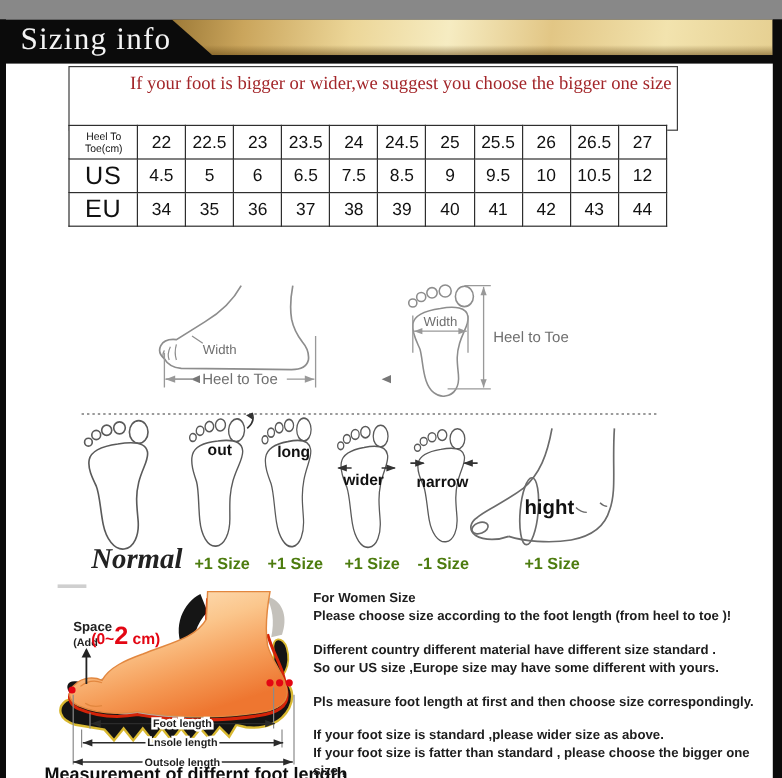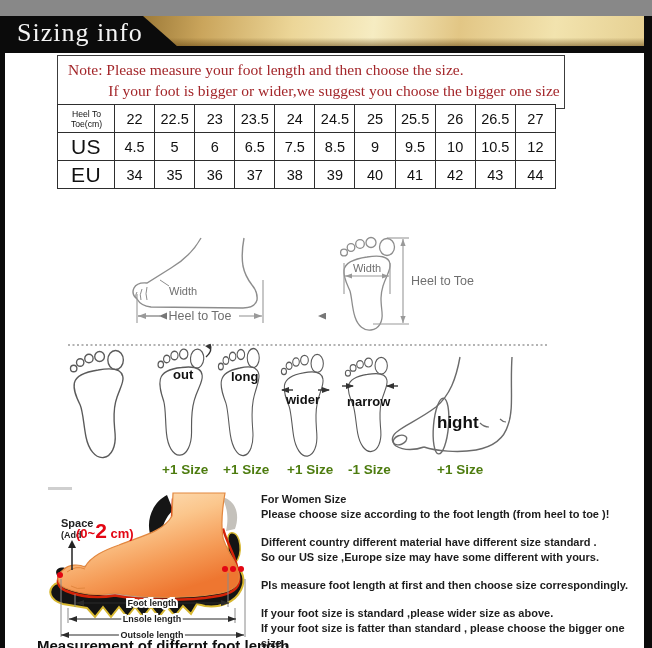--- a/index.html
+++ b/index.html
@@ -68,21 +68,20 @@
 <body>
 
 <div id="screen">
 
   <div id="header" class="abs">
     <div id="gold" class="abs"></div>
     <div id="title" class="abs">Sizing info</div>
   </div>
 
   <div id="note" class="abs">
-    <div class="l1">Note: Please measure your foot length and then choose the size.</div>
     <div class="l2">If your foot is bigger or wider,we suggest you choose the bigger one size</div>
   </div>
 
   <table id="size-table" class="abs">
     <colgroup>
         <col style="width:57px">
       </colgroup>
     <tbody>
         <tr>
       <td class="rl rl0">Heel To Toe(cm)</td>
@@ -227,20 +226,21 @@
       <ellipse cx="381" cy="83" rx="7.5" ry="28" transform="rotate(5 381 83)"></ellipse>
     </g>
   </svg>
 
   <div class="type-label" style="left:173px;top:351px;">out</div>
   <div class="type-label" style="left:231px;top:353px;">long</div>
   <div class="type-label" style="left:286px;top:376px;">wider</div>
   <div class="type-label" style="left:347px;top:378px;">narrow</div>
   <div class="type-label" id="lbl-hight" style="left:437px;top:397px;">hight</div>
 
+  <div id="lbl-normal" class="abs">Normal</div>
   <div class="size-label" style="left:162px;">+1 Size</div>
   <div class="size-label" style="left:223px;">+1 Size</div>
   <div class="size-label" style="left:287px;">+1 Size</div>
   <div class="size-label" style="left:348px;">-1 Size</div>
   <div class="size-label" style="left:437px;">+1 Size</div>
 
   <div id="dash-artifact" class="abs"></div>
   <svg class="abs" style="left:45px;top:474px;" width="210" height="155" viewBox="0 0 210 155">
     <defs>
       <linearGradient id="footg" x1="0" y1="0" x2="0.55" y2="1">

